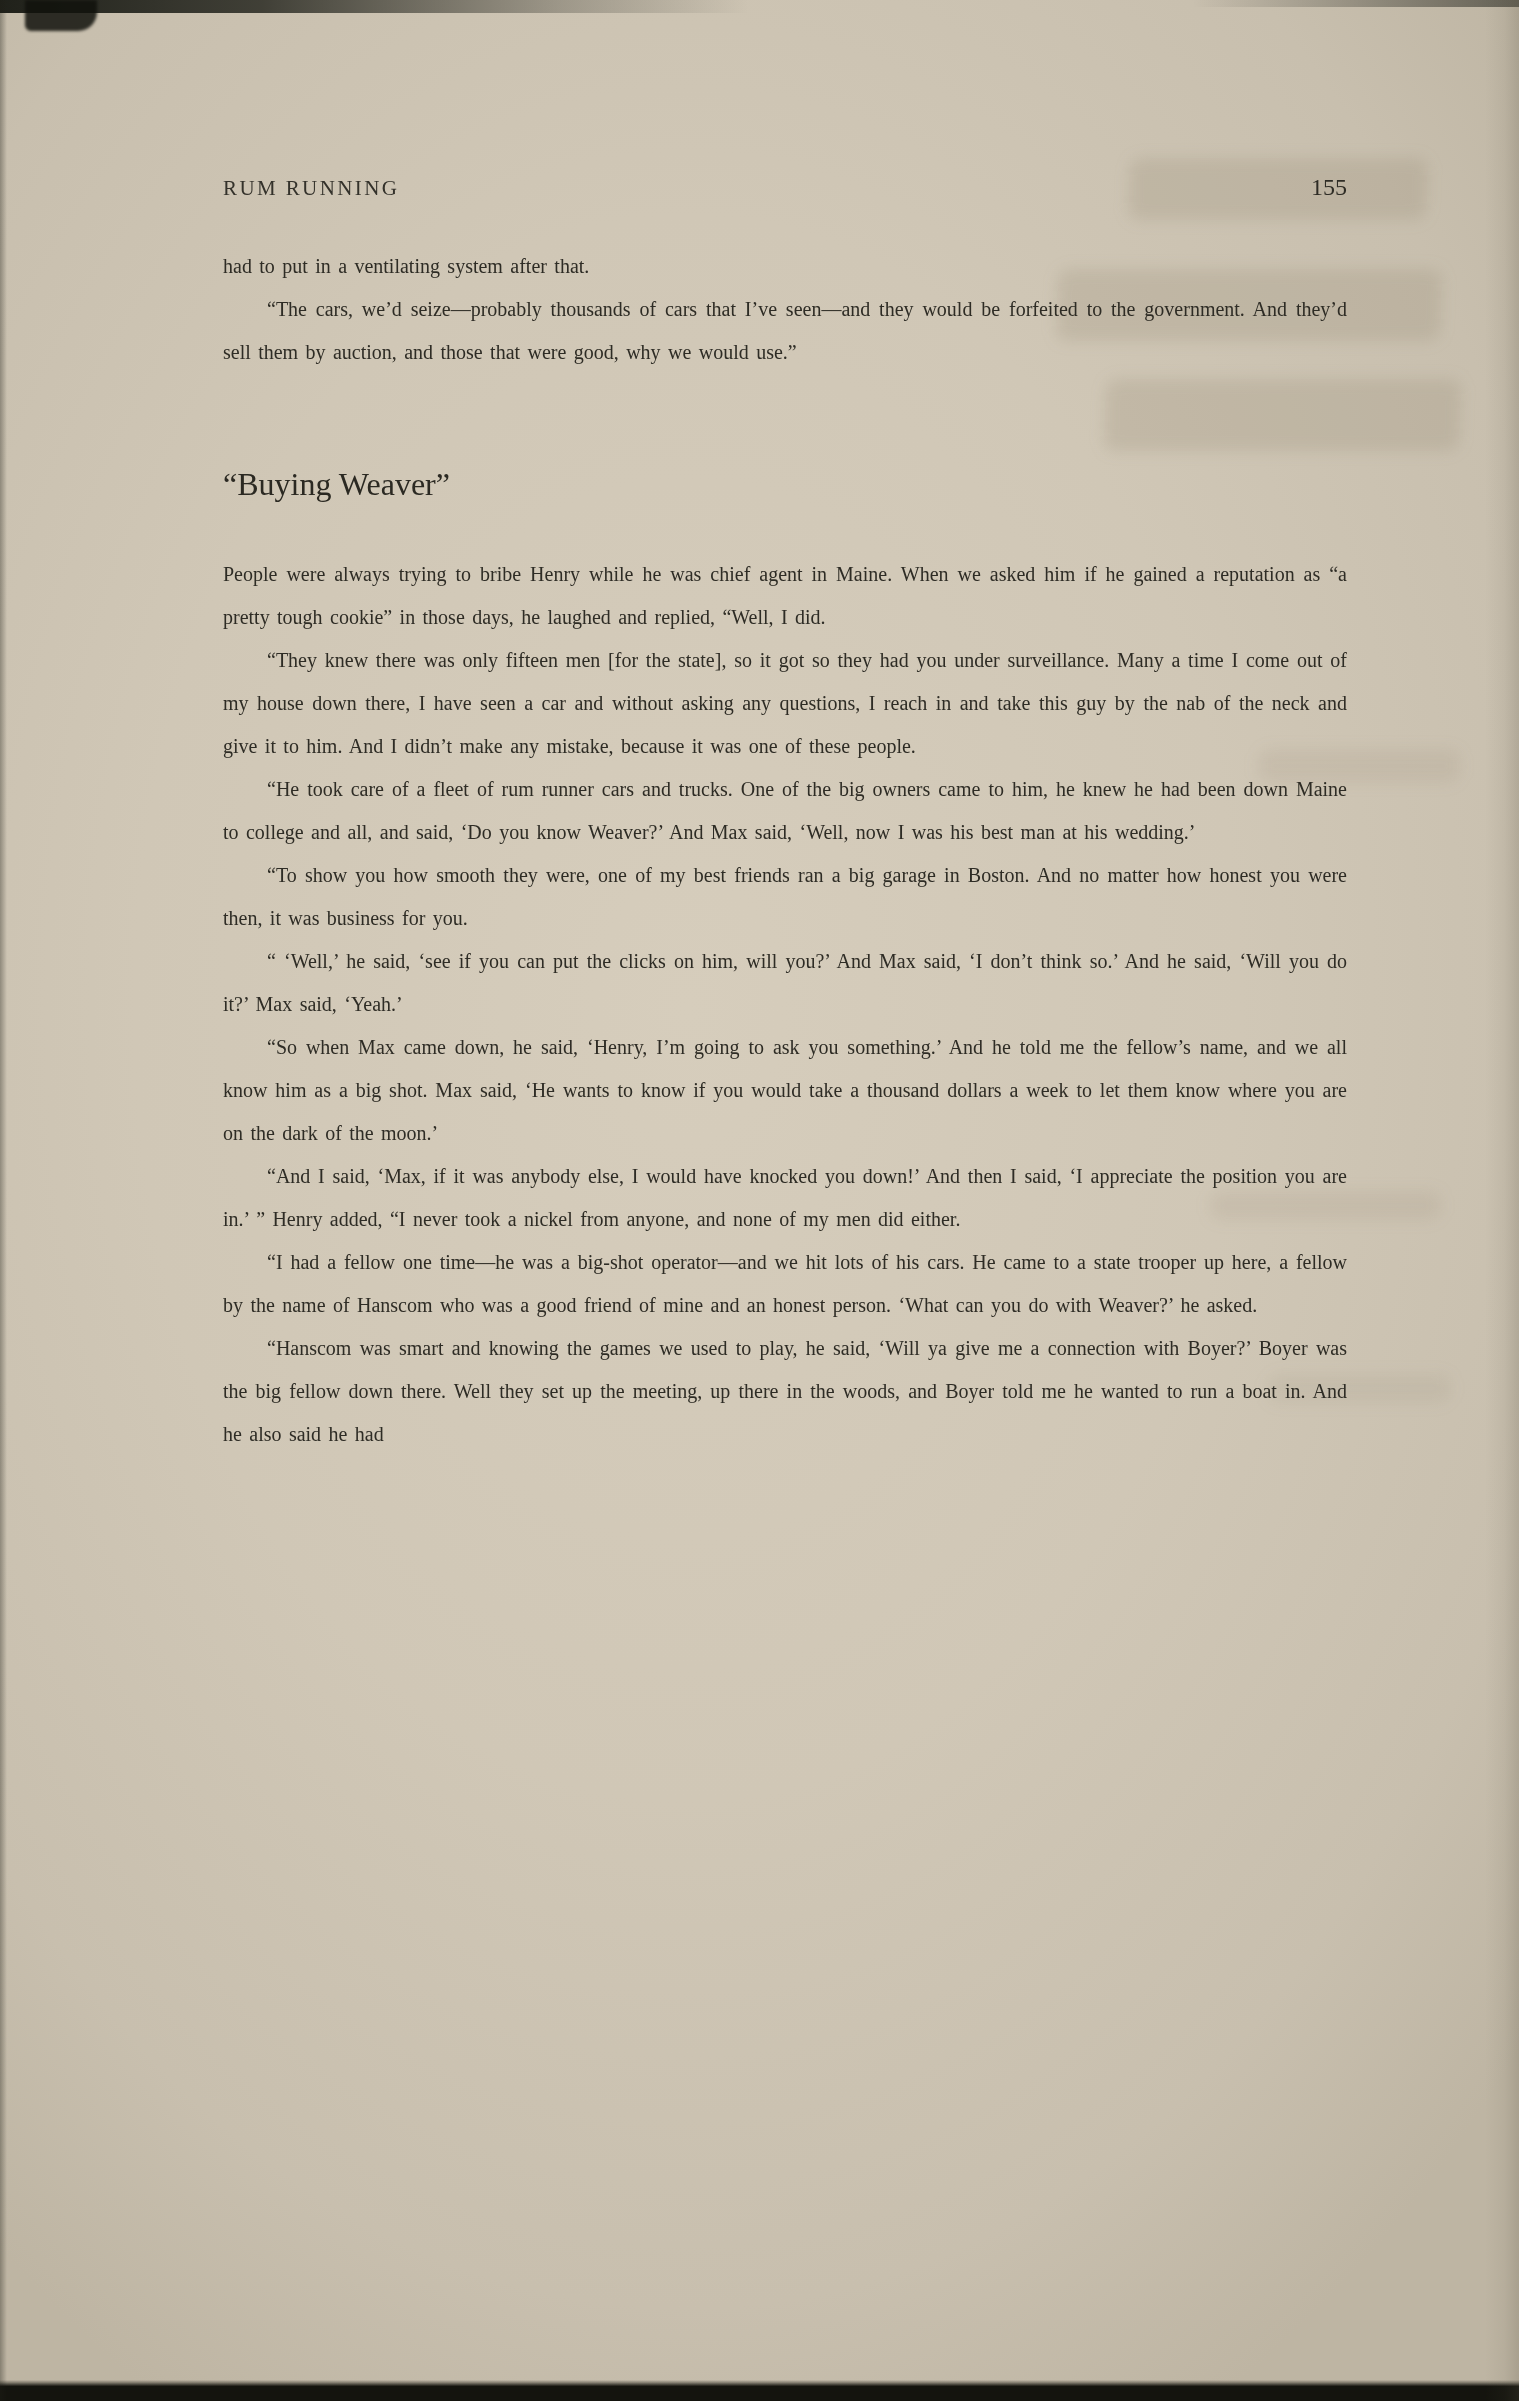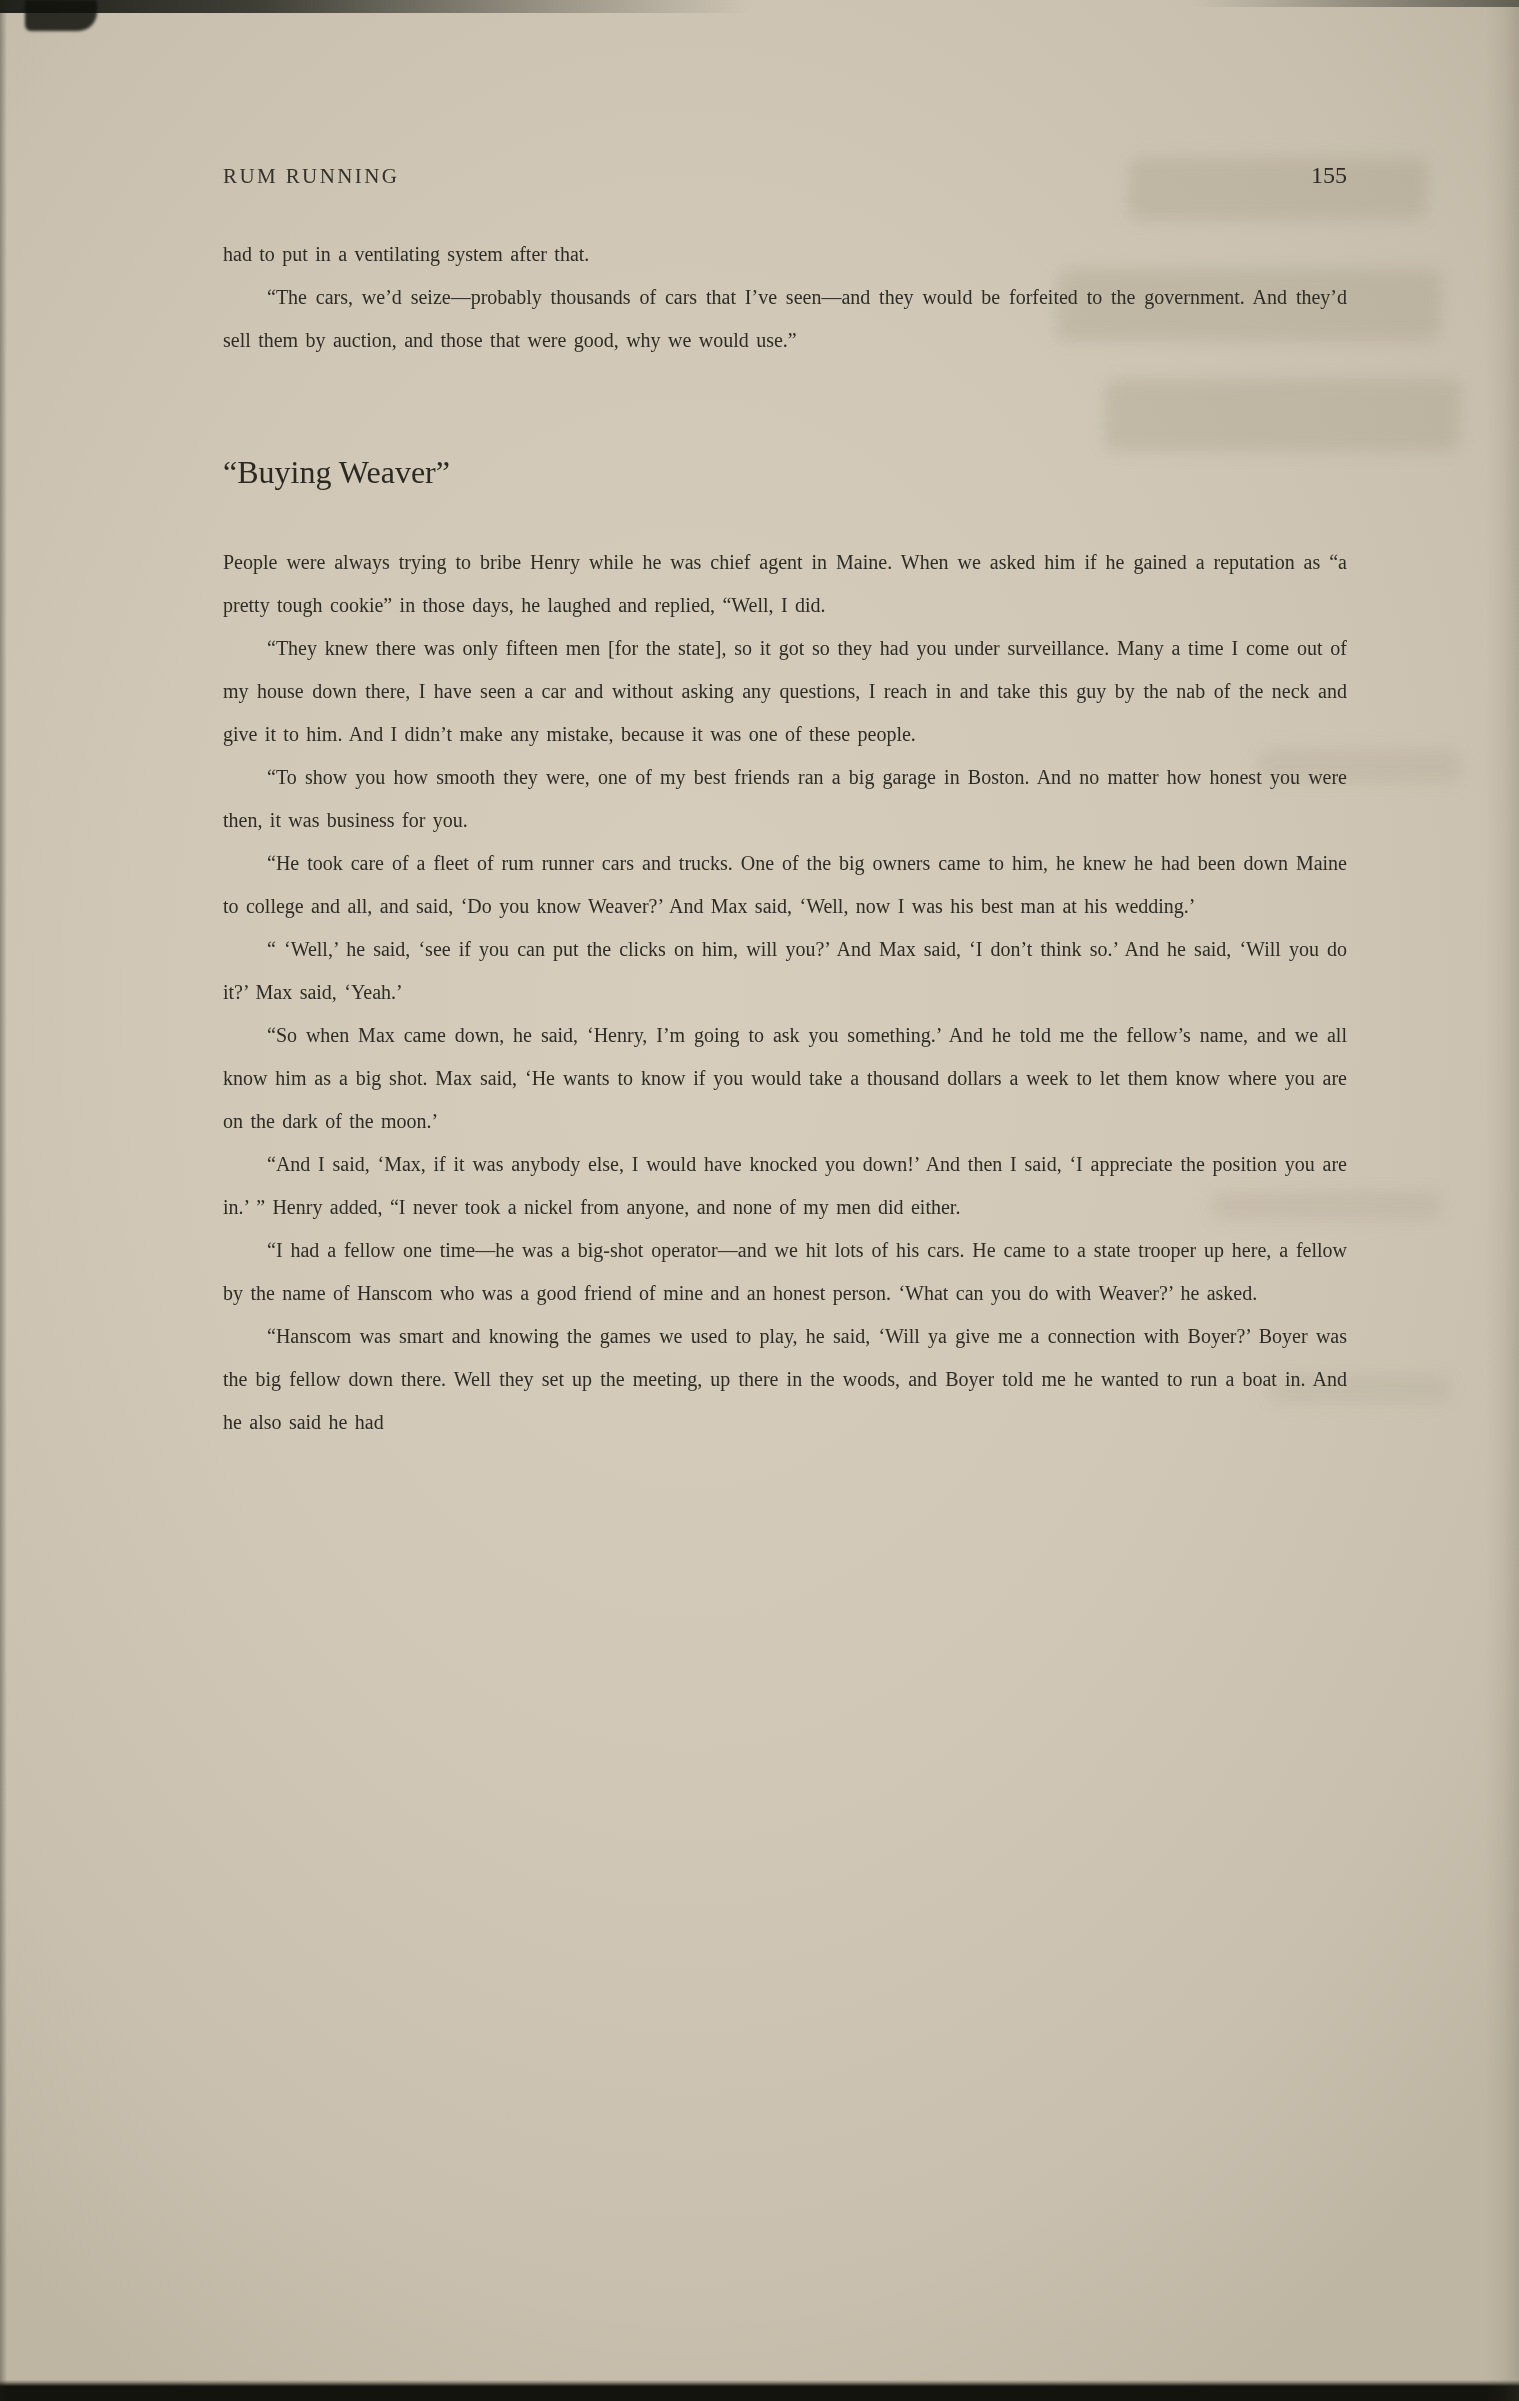--- a/index.html
+++ b/index.html
@@ -75,20 +75,21 @@
     margin-bottom: 44px;
   }
   .rh-title {
     font-size: 21px;
     letter-spacing: 2.4px;
     color: #34322b;
   }
   .rh-page {
     font-size: 24px;
     color: #2e2c25;
+    margin-top: 12px;
   }
   .body-text p {
     margin: 0;
     font-size: 20px;
     line-height: 43px;
     text-align: justify;
     word-spacing: 2.4px;
     color: #2e2c25;
   }
   .body-text p.indent { text-indent: 44px; }
@@ -126,22 +127,22 @@
     </div>
 
     <div class="body-text">
       <p>had to put in a ventilating system after that.</p>
       <p class="indent">“The cars, we’d seize—probably thousands of cars that I’ve seen—and they would be forfeited to the government. And they’d sell them by auction, and those that were good, why we would use.”</p>
 
       <h2 class="section-heading">“Buying Weaver”</h2>
 
       <p>People were always trying to bribe Henry while he was chief agent in Maine. When we asked him if he gained a reputation as “a pretty tough cookie” in those days, he laughed and replied, “Well, I did.</p>
       <p class="indent">“They knew there was only fifteen men [for the state], so it got so they had you under surveillance. Many a time I come out of my house down there, I have seen a car and without asking any questions, I reach in and take this guy by the nab of the neck and give it to him. And I didn’t make any mistake, because it was one of these people.</p>
+      <p class="indent">“He took care of a fleet of rum runner cars and trucks. One of the big owners came to him, he knew he had been down Maine to college and all, and said, ‘Do you know Weaver?’ And Max said, ‘Well, now I was his best man at his wedding.’</p>
       <p class="indent">“To show you how smooth they were, one of my best friends ran a big garage in Boston. And no matter how honest you were then, it was business for you.</p>
-      <p class="indent">“He took care of a fleet of rum runner cars and trucks. One of the big owners came to him, he knew he had been down Maine to college and all, and said, ‘Do you know Weaver?’ And Max said, ‘Well, now I was his best man at his wedding.’</p>
       <p class="indent">“ ‘Well,’ he said, ‘see if you can put the clicks on him, will you?’ And Max said, ‘I don’t think so.’ And he said, ‘Will you do it?’ Max said, ‘Yeah.’</p>
       <p class="indent">“So when Max came down, he said, ‘Henry, I’m going to ask you something.’ And he told me the fellow’s name, and we all know him as a big shot. Max said, ‘He wants to know if you would take a thousand dollars a week to let them know where you are on the dark of the moon.’</p>
       <p class="indent">“And I said, ‘Max, if it was anybody else, I would have knocked you down!’ And then I said, ‘I appreciate the position you are in.’ ” Henry added, “I never took a nickel from anyone, and none of my men did either.</p>
       <p class="indent">“I had a fellow one time—he was a big-shot operator—and we hit lots of his cars. He came to a state trooper up here, a fellow by the name of Hanscom who was a good friend of mine and an honest person. ‘What can you do with Weaver?’ he asked.</p>
       <p class="indent">“Hanscom was smart and knowing the games we used to play, he said, ‘Will ya give me a connection with Boyer?’ Boyer was the big fellow down there. Well they set up the meeting, up there in the woods, and Boyer told me he wanted to run a boat in. And he also said he had</p>
     </div>
 
   </div>
 
 </div>

